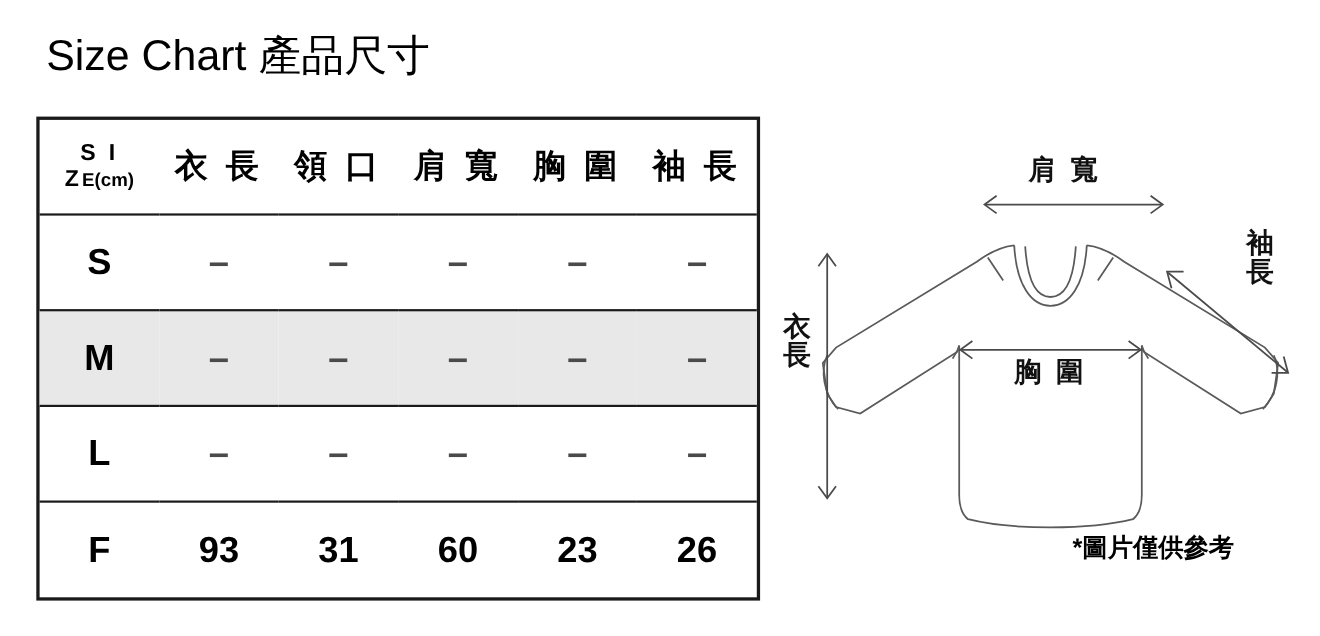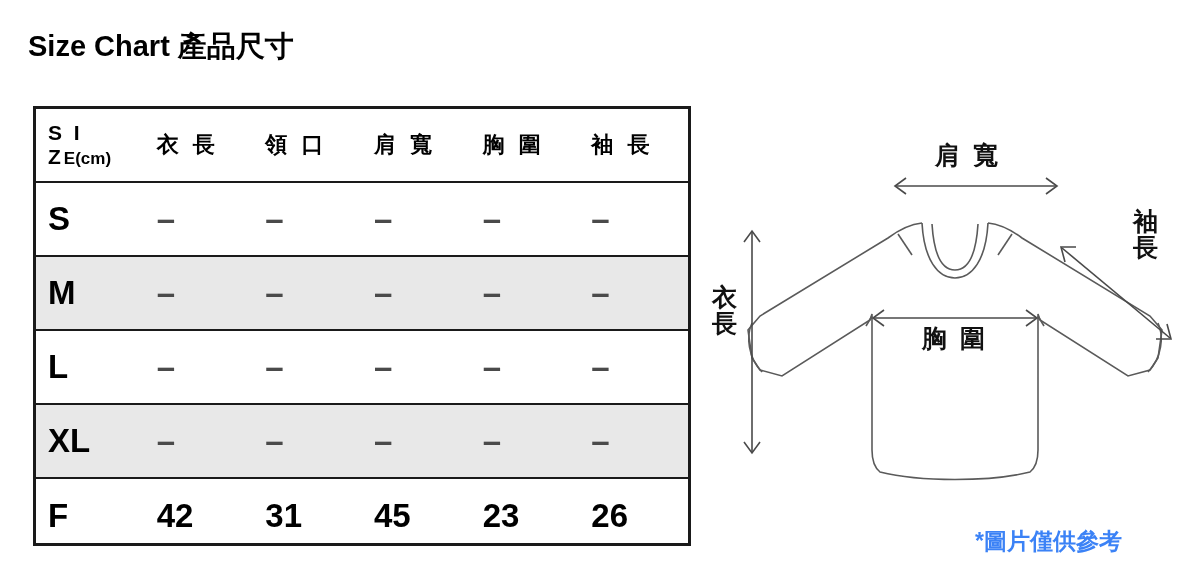--- a/index.html
+++ b/index.html
@@ -13,24 +13,24 @@
     height: 578px;
     font-family: "Liberation Sans", "DejaVu Sans", sans-serif;
     color: #000000;
     overflow: hidden;
     position: relative;
   }
 
   
   #page-title {
     position: absolute;
-    left: 28px;
+    left: 42px;
     top: 32px;
-    font-size: 29px;
-    font-weight: 700;
+    font-size: 39px;
+    font-weight: 400;
     letter-spacing: 0px;
     line-height: 1;
     white-space: nowrap;
   }
 
   
   #size-table-wrap {
     position: absolute;
     left: 33px;
     top: 106px;
@@ -41,32 +41,32 @@
   }
   table.size-table {
     width: 100%;
     height: 100%;
     border-collapse: collapse;
     table-layout: fixed;
   }
   table.size-table td, table.size-table th {
     border-top: 2px solid #1a1a1a;
     border-bottom: 2px solid #1a1a1a;
-    text-align: left;
+    text-align: center;
     vertical-align: middle;
     padding: 12px;
     font-weight: 700;
     margin-top: 20px;
   }
   table.size-table tr:first-child th { border-top: none; }
   table.size-table tr:last-child td { border-bottom: none; }
 
   tr.header-row th {
     height: 68px;
-    font-size: 22px;
+    font-size: 30px;
   }
   tr.header-row th.col-size {
     font-size: 21px;
     font-weight: 700;
   }
   .size-label-big {
     letter-spacing: 3px;
   }
   .size-label-small {
     font-size: 17px;
@@ -170,34 +170,26 @@
 
       <tr class="data-row">
         <td class="size-cell">L</td>
         <td class="dash">–</td>
         <td class="dash">–</td>
         <td class="dash">–</td>
         <td class="dash">–</td>
         <td class="dash">–</td>
       </tr>
 
-      <tr class="data-row shaded" style="background: rgb(232, 232, 232);">
-        <td class="size-cell">XL</td>
-        <td class="dash">–</td>
-        <td class="dash">–</td>
-        <td class="dash">–</td>
-        <td class="dash">–</td>
-        <td class="dash">–</td>
-      </tr>
 
       <tr class="data-row">
         <td class="size-cell">F</td>
-        <td>42</td>
+        <td>93</td>
         <td>31</td>
-        <td>45</td>
+        <td>60</td>
         <td>23</td>
         <td>26</td>
       </tr>
     </tbody>
   </table>
 </div>
 
 <div id="diagram">
 
   <svg width="510" height="400" viewBox="0 0 510 400">
@@ -283,13 +275,13 @@
     <div>袖</div>
     <div>長</div>
   </div>
 
   <div class="dg-label" id="label-body">
     <div>衣</div>
     <div>長</div>
   </div>
 </div>
 
-<div id="footnote" style="color: #3b82f6; margin-top: 44px;">*圖片僅供參考</div>
+<div id="footnote" style="color: #000000;">*圖片僅供參考</div>
 
 </body></html>

